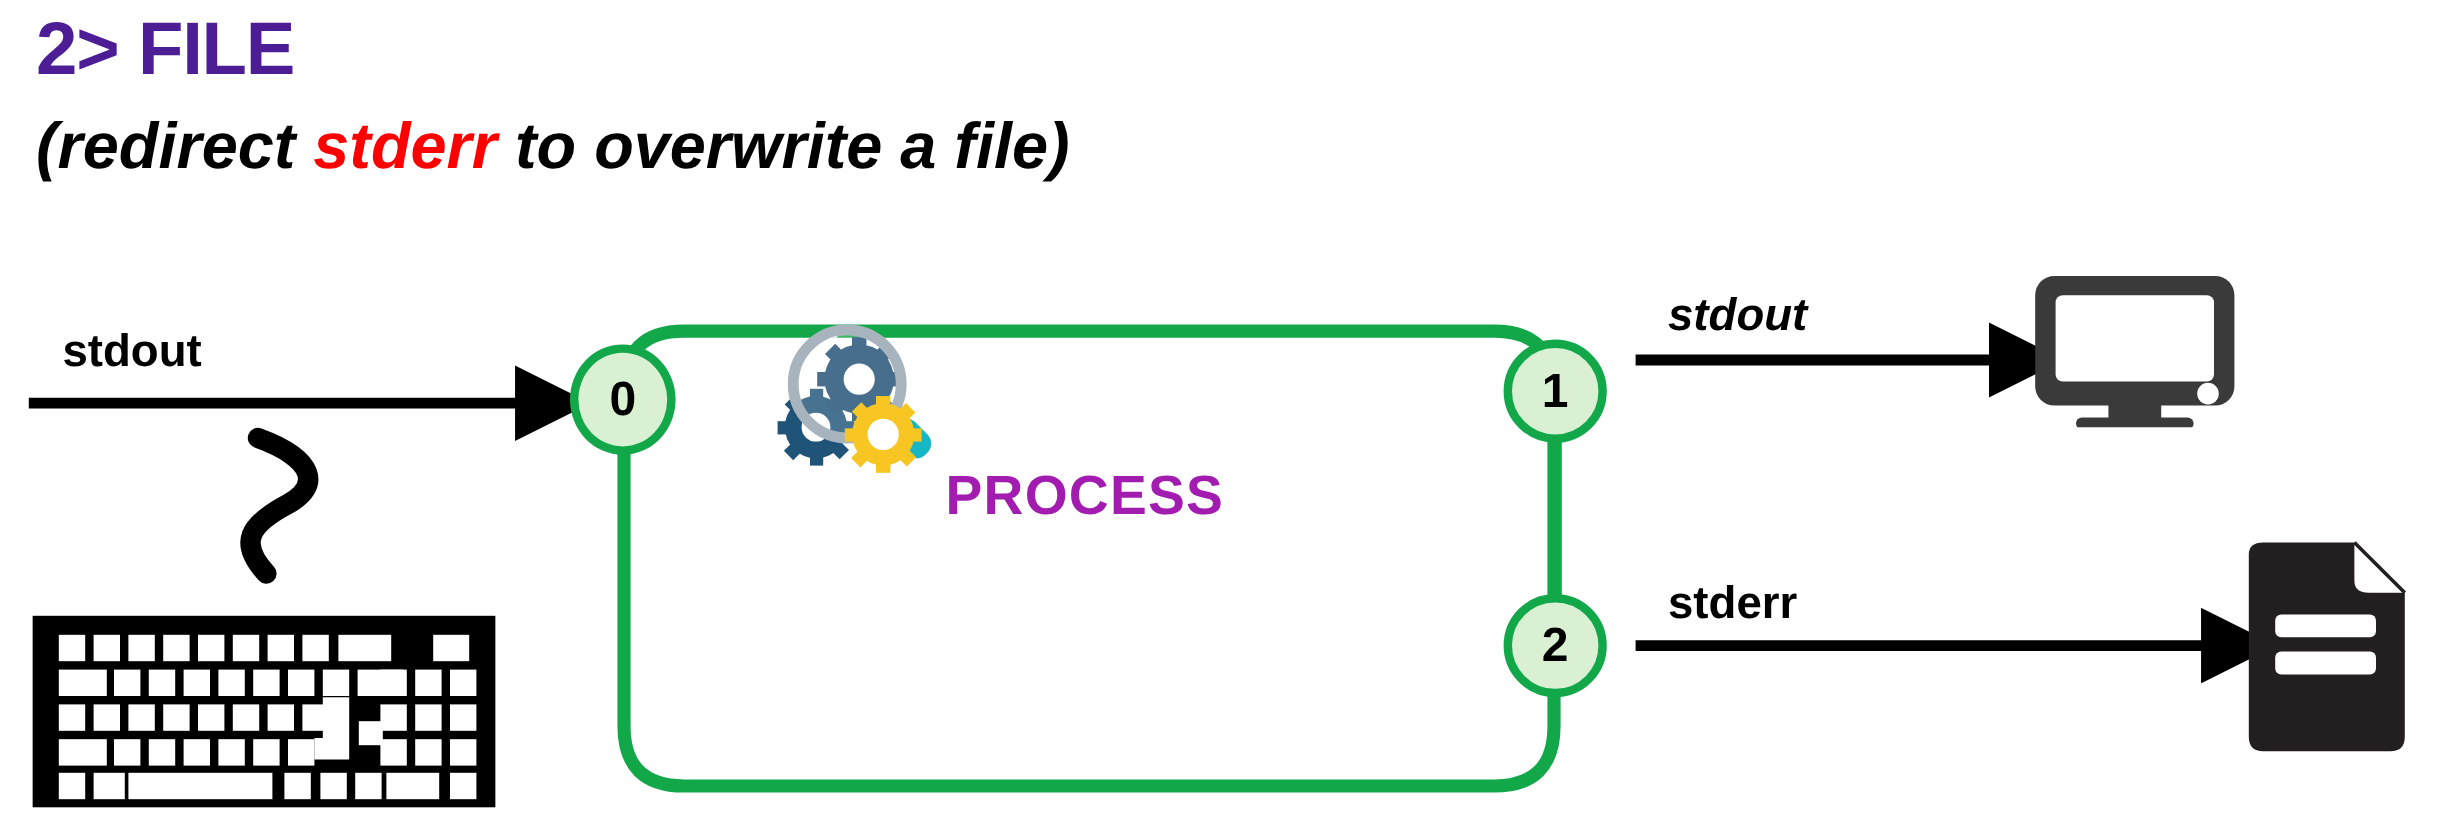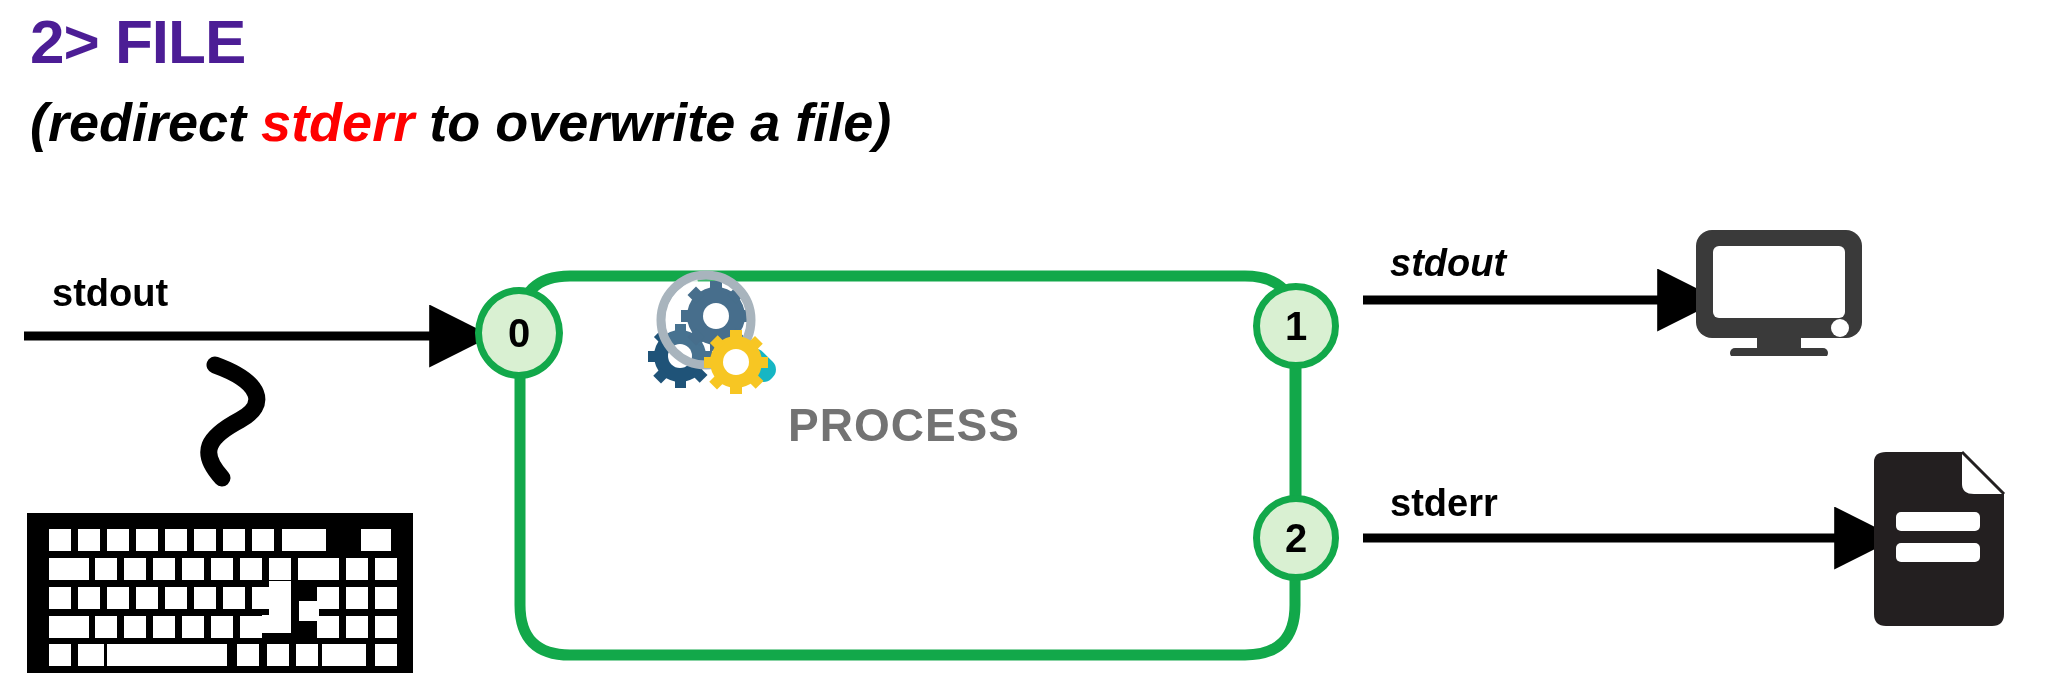--- a/index.html
+++ b/index.html
@@ -62,24 +62,24 @@
     white-space: nowrap;
   }
   #label-stdin  { left: 52px;  top: 272px; }
   #label-stdout { left: 1390px; top: 242px; font-style: italic; }
   #label-stderr { left: 1390px; top: 482px; }
 
   
   .process-word {
     position: absolute;
     left: 788px;
-    top: 398px;
+    top: 385px;
     font-size: 46px;
     font-weight: bold;
-    color: #737373;
+    color: #a21caf;
     letter-spacing: 1px;
     white-space: nowrap;
   }
 
   
   .node {
     position: absolute;
     border-radius: 50%;
     background: #d9f0d2;
     border: 7px solid #12a84a;

